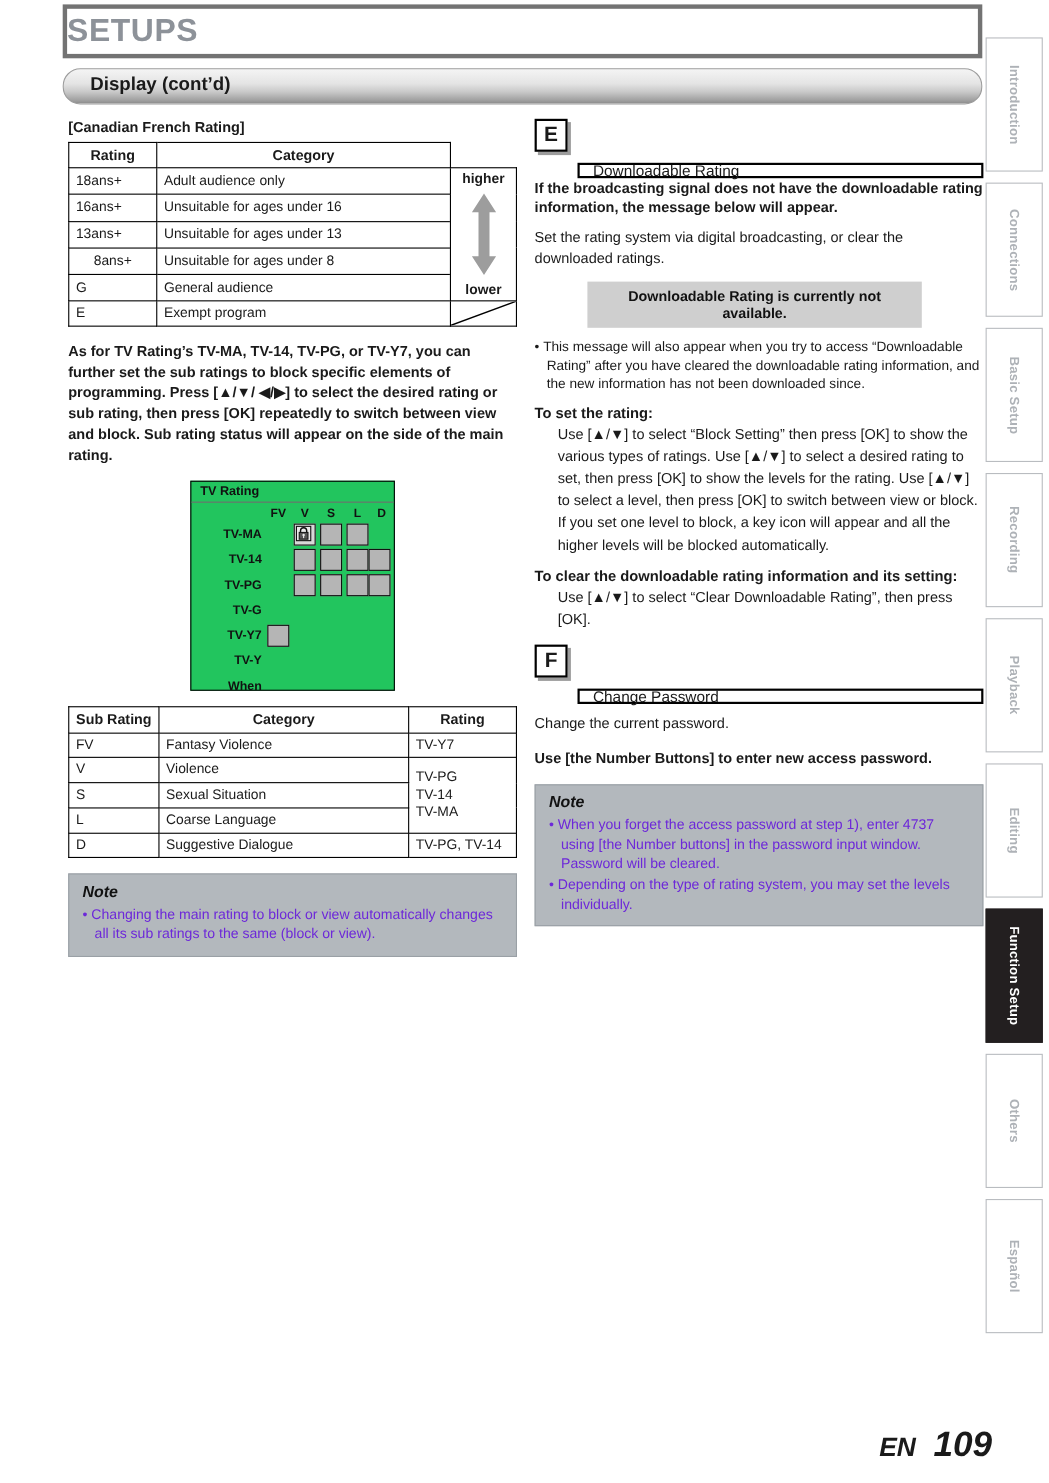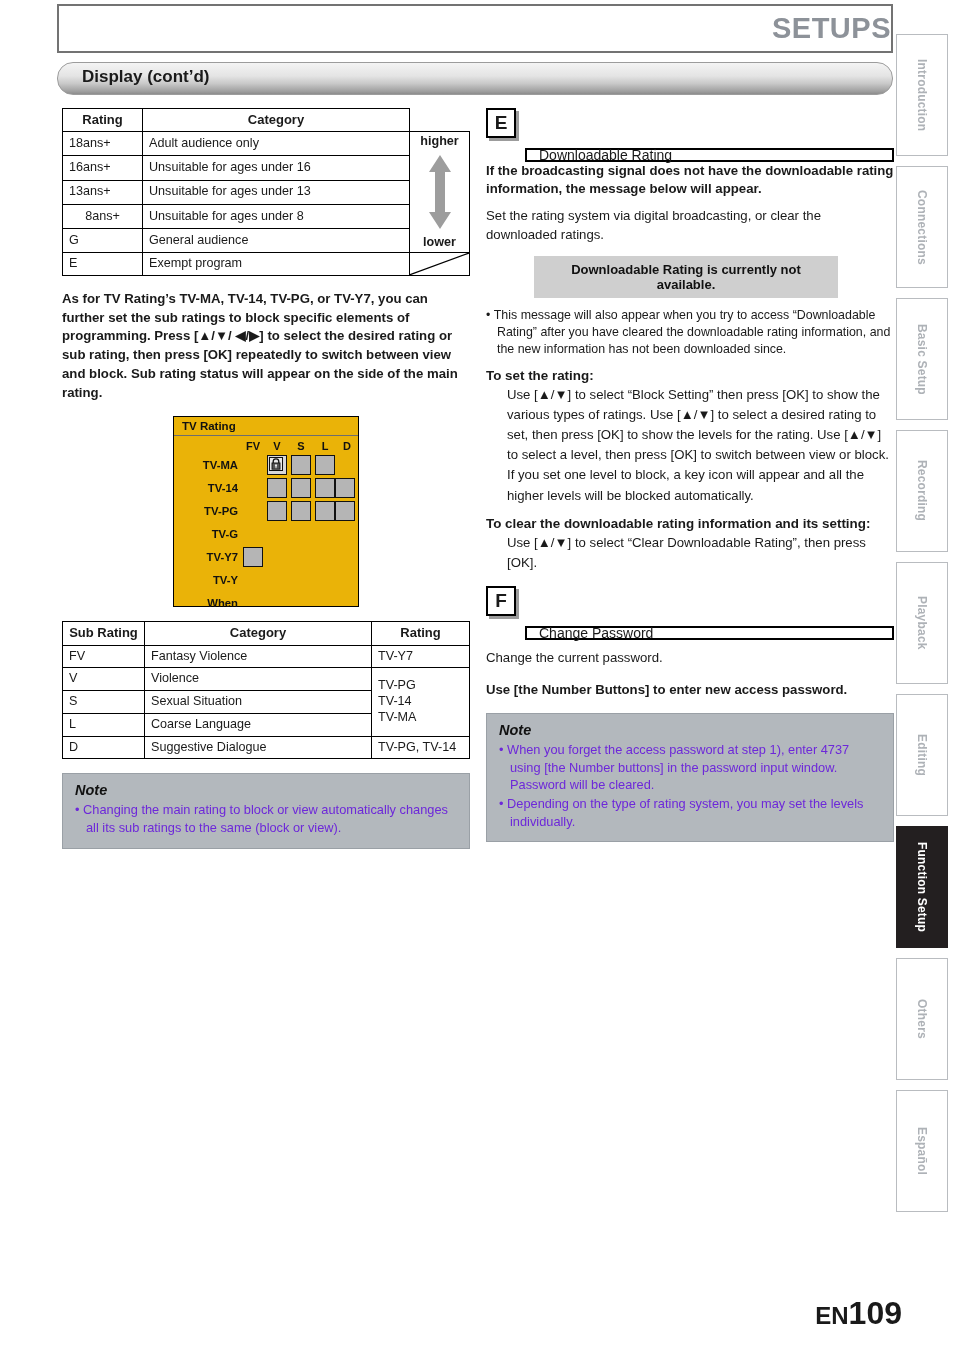--- a/index.html
+++ b/index.html
@@ -12,22 +12,22 @@
     position: relative;
     overflow: hidden;
   }
 
   
   #page { position:absolute; left:0; top:0; width:954px; height:1348px; }
 
   
   .header-box{
     position:absolute; left:57px; top:4px; width:836px; height:49px;
-    border:2px solid #737373; background:#fff;
-    display:flex; align-items:center; justify-content:flex-end;
+    border:4px solid #737373; background:#fff;
+    display:flex; align-items:center; justify-content:flex-start;
   }
   .header-title{
     font-size:29px; font-weight:bold; letter-spacing:.5px;
     color:#8d9299;
   }
 
   .section-bar{
     position:absolute; left:57px; top:62px; width:836px; height:33px;
     border-radius:16px;
     background:linear-gradient(to bottom,#f4f4f4 0%,#e4e4e4 42%,#c9c9c9 66%,#9e9e9e 92%,#8c8c8c 100%);
@@ -65,21 +65,21 @@
 
   
   .boldpara{
     font-size:13.2px; font-weight:bold; line-height:1.42;
     margin:14px 0 0 0;
   }
 
   
   .tvpanel{
     margin:14px auto 0 auto; width:186px; border:1px solid #000;
-    background:#eab308;
+    background:#22c55e;
   }
   .tvpanel-title{
     font-size:11.5px; font-weight:bold; color:#111;
     padding:3px 6px 3px 8px; border-bottom:1px solid #6e6e6e;
   }
   .tvgrid{ position:relative; height:170px; }
   .tvcolhdr{ position:absolute; font-size:11px; font-weight:bold; color:#111; width:22px; text-align:center;}
   .tvrowlbl{ position:absolute; font-size:11.3px; font-weight:bold; color:#111; width:70px; text-align:right;}
   .tvcell{ position:absolute; width:20px; height:20px; border:1.6px solid #111; background:#b5b5b5; }
   .lockcell{ background:#d8d8d8; }
@@ -145,39 +145,40 @@
     font-size:12px; font-weight:bold;
     writing-mode:vertical-rl;
     letter-spacing:.2px;
   }
   .tab.active{ background:#231f20; color:#fff; border-color:#231f20; }
 
   
   .footer{
     position:absolute; right:52px; bottom:16px;
     font-size:24px; font-weight:bold; color:#1a1a1a;
-    display:flex; align-items:baseline; gap:0;
+    display:flex; align-items:baseline; gap:16px;font-style:italic;
   }
   .footer .pg{ font-size:32px; }
 </style>
 </head>
 <body>
 
 <div id="page">
 
   <div class="header-box">
     <div class="header-title">SETUPS</div>
   </div>
 
   <div class="section-bar">
     <span>Display (cont’d)</span>
   </div>
 
   <div class="col-left">
 
+    <div class="subhead">[Canadian French Rating]</div>
 
     <table class="tbl">
       <tbody>
         <tr>
           <th class="cf-rating ctr">Rating</th>
           <th>Category</th>
           <th style="border:none;background:transparent;"></th>
         </tr>
         <tr>
           <td class="cf-rating">18ans+</td>

